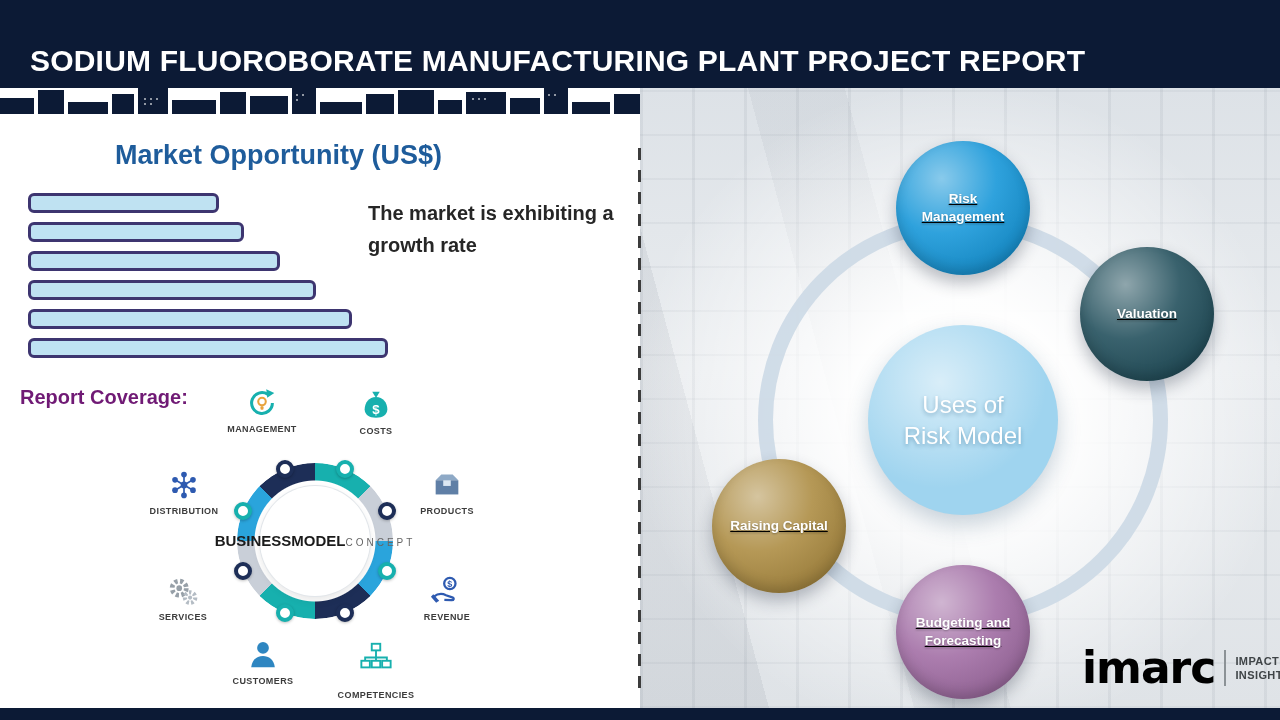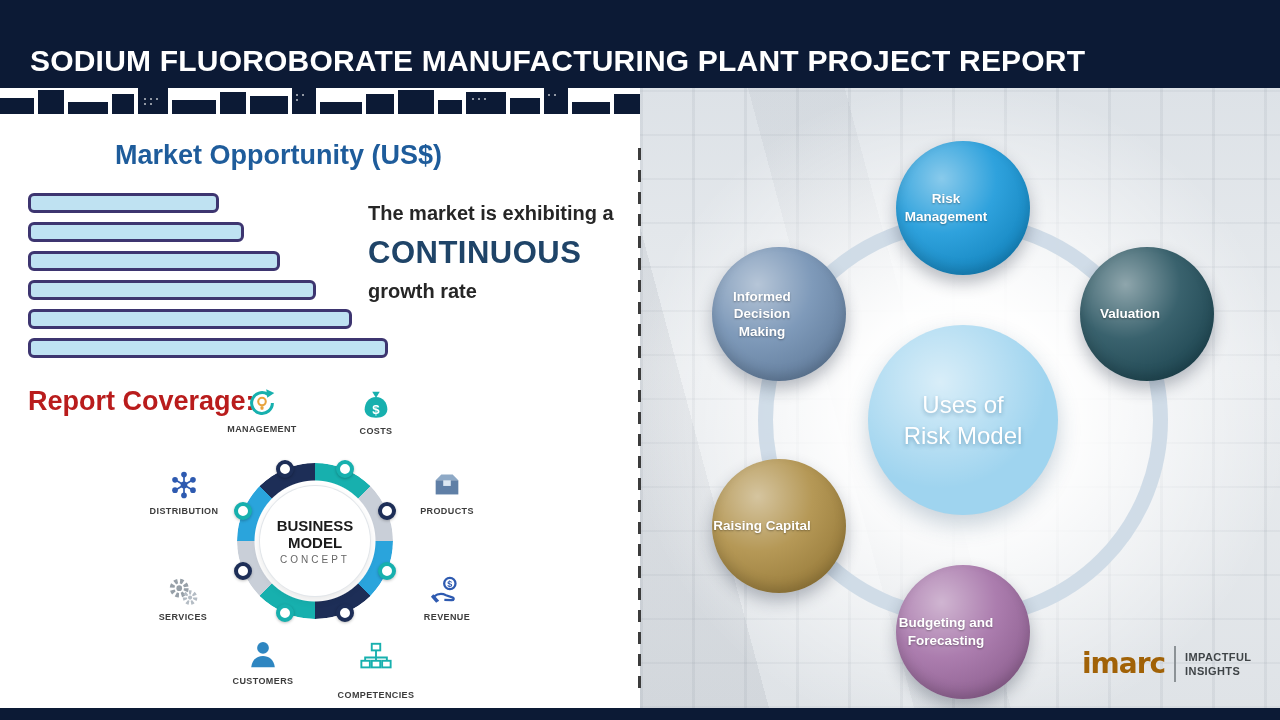--- a/index.html
+++ b/index.html
@@ -26,63 +26,63 @@
     background:repeating-linear-gradient(180deg, #3c3c3c 0 12px, rgba(0,0,0,0) 12px 22px); }
 
   
   .section-title { position:absolute; left:115px; top:140px; font-size:27px; font-weight:bold; color:#1e5c9b; }
   .bars { position:absolute; left:28px; top:193px; }
   .bar { height:20px; margin-bottom:9px; background:#bfe2f2; border:3px solid #3d3570; border-radius:6px; }
   .growth { position:absolute; left:368px; top:202px; width:270px; }
   .growth .gt1 { font-size:20px; font-weight:bold; color:#262626; }
   .growth .gt2 { margin-top:10px; font-size:31px; font-weight:bold; color:#1f4468; letter-spacing:.5px; }
   .growth .gt3 { margin-top:9px; font-size:20px; font-weight:bold; color:#262626; }
-  .coverage-label { position:absolute; left:28px; top:386px; font-size:27px; font-weight:bold; color:#b91c1c; }
+  .coverage-label { position:absolute; left:20px; top:386px; font-size:20px; font-weight:bold; color:#701a75; }
 
   
   .bm-ring { position:absolute; left:237px; top:463px; width:156px; height:156px; border-radius:50%;
     background:conic-gradient(#17b0ae 0 45deg, #c9cfd8 45deg 90deg, #2aa4dc 90deg 135deg, #1d2e57 135deg 180deg,
                               #17b0ae 180deg 225deg, #c9cfd8 225deg 270deg, #2aa4dc 270deg 315deg, #1d2e57 315deg 360deg);
     -webkit-mask:radial-gradient(circle, transparent 60px, #000 61px);
             mask:radial-gradient(circle, transparent 60px, #000 61px); }
   .bm-center { position:absolute; left:260px; top:486px; width:110px; height:110px; border-radius:50%;
     background:#ffffff; box-shadow:0 0 0 1px #e2e6ea, 0 4px 10px rgba(0,0,0,.10);
-    display:flex; flex-direction:column; align-items:center; justify-content:center; text-align:center; }
+    display:flex; flex-direction:row; align-items:center; justify-content:center; text-align:center; }
   .bm-center .l1, .bm-center .l2 { font-size:15px; font-weight:bold; color:#1b1b1b; line-height:1.15; }
   .bm-center .l3 { margin-top:3px; font-size:10px; color:#666; letter-spacing:3px; }
   .bm-dot { position:absolute; width:18px; height:18px; border-radius:50%; background:#fff;
     border:4px solid #17b0ae; box-shadow:0 1px 3px rgba(0,0,0,.25); }
   .bm-dot.dark { border-color:#1d2e57; }
   .bm-item { position:absolute; width:86px; display:flex; flex-direction:column; align-items:center; }
   .bm-label { margin-top:4px; font-size:9px; font-weight:bold; color:#3c3c3c; letter-spacing:.4px; text-align:center; }
   svg text { font-family:"Liberation Sans", sans-serif; }
 
   
   .uses-ring { position:absolute; left:758px; top:215px; width:410px; height:410px; border-radius:50%;
     border:15px solid #ccd9e5; opacity:.9; }
   .node { position:absolute; width:134px; height:134px; border-radius:50%;
     background:radial-gradient(circle at 34% 28%, rgba(255,255,255,.5), rgba(255,255,255,.12) 42%, rgba(0,0,0,.14) 88%), var(--c,#888);
     box-shadow:0 8px 16px rgba(30,40,60,.30), inset 0 -6px 12px rgba(0,0,0,.15);
-    display:flex; align-items:center; justify-content:flex-start; text-align:center; }
+    display:flex; align-items:center; justify-content:center; text-align:center;text-decoration:underline; }
   .node span { width:100px; color:#ffffff; font-weight:bold; font-size:13.5px; line-height:1.3; text-shadow:0 1px 2px rgba(0,0,0,.35); }
   .node-risk { left:896px; top:141px; }
   .node-valuation { left:1080px; top:247px; }
   .node-mergers { left:1080px; top:459px; }
   .node-budgeting { left:896px; top:565px; }
   .node-raising { left:712px; top:459px; }
   .node-informed { left:712px; top:247px; }
   .uses-center { position:absolute; left:868px; top:325px; width:190px; height:190px; border-radius:50%;
     background:radial-gradient(circle at 38% 30%, rgba(255,255,255,.6), rgba(255,255,255,0) 60%), var(--c,#9fd4ef);
     box-shadow:0 10px 22px rgba(40,80,110,.25);
     display:flex; flex-direction:column; align-items:center; justify-content:center; text-align:center; }
   .uses-center span { color:#ffffff; font-size:24px; font-weight:normal; line-height:1.3; text-shadow:0 2px 4px rgba(20,80,120,.4); }
 
   
   .brandbox { position:absolute; left:1082px; top:646px; display:flex; align-items:center; gap:9px; }
-  .brand { font-family:"DejaVu Sans", sans-serif; font-size:28px; font-weight:bold; color:#a16207; letter-spacing:-1px; line-height:1; }
+  .brand { font-family:"DejaVu Sans", sans-serif; font-size:44px; font-weight:bold; color:#000000; letter-spacing:-1px; line-height:1; }
   .brand-divider { width:2px; height:36px; background:#8c9296; }
   .brand-tag { display:flex; flex-direction:column; font-size:11px; font-weight:bold; color:#3f4447; letter-spacing:.4px; line-height:1.3; }
 
   .bottom-band { position:absolute; left:0; bottom:0; width:1280px; height:12px; background:#0c1a35; }
 </style>
 </head>
 <body>
 
 <div class="canvas">
 
@@ -163,21 +163,20 @@
   <div class="bars">
     <div class="bar" style="width: 191px;"></div>
     <div class="bar" style="width: 216px;"></div>
     <div class="bar" style="width: 252px;"></div>
     <div class="bar" style="width: 288px;"></div>
     <div class="bar" style="width: 324px;"></div>
     <div class="bar" style="width: 360px;"></div>
   </div>
   <div class="growth">
     <div class="gt1">The market is exhibiting a</div>
-    <div class="gt2">CONTINUOUS</div>
     <div class="gt3">growth rate</div>
   </div>
   <div class="coverage-label">Report Coverage:</div>
 
   <div class="bm-ring"></div>
   <div class="bm-dot" style="left:336px;top:460px;"></div>
   <div class="bm-dot dark" style="left:378px;top:502px;"></div>
   <div class="bm-dot" style="left:378px;top:562px;"></div>
   <div class="bm-dot dark" style="left:336px;top:604px;"></div>
   <div class="bm-dot" style="left:276px;top:604px;"></div>
@@ -279,23 +278,20 @@
   </div>
   <div class="node node-valuation" style="--c: #1e4c59;">
     <span>Valuation</span>
   </div>
   <div class="node node-budgeting" style="--c: #a06ba3;">
     <span>Budgeting and Forecasting</span>
   </div>
   <div class="node node-raising" style="--c: #ab8a3f;">
     <span>Raising Capital</span>
   </div>
-  <div class="node node-informed" style="--c: #6d8cb0;">
-    <span>Informed Decision Making</span>
-  </div>
   <div class="uses-center" style="--c: #9fd4ef;">
     <span>Uses of</span>
     <span>Risk Model</span>
   </div>
 
   <div class="brandbox">
     <span class="brand">imarc</span>
     <span class="brand-divider"></span>
     <span class="brand-tag">
       <span>IMPACTFUL</span>

